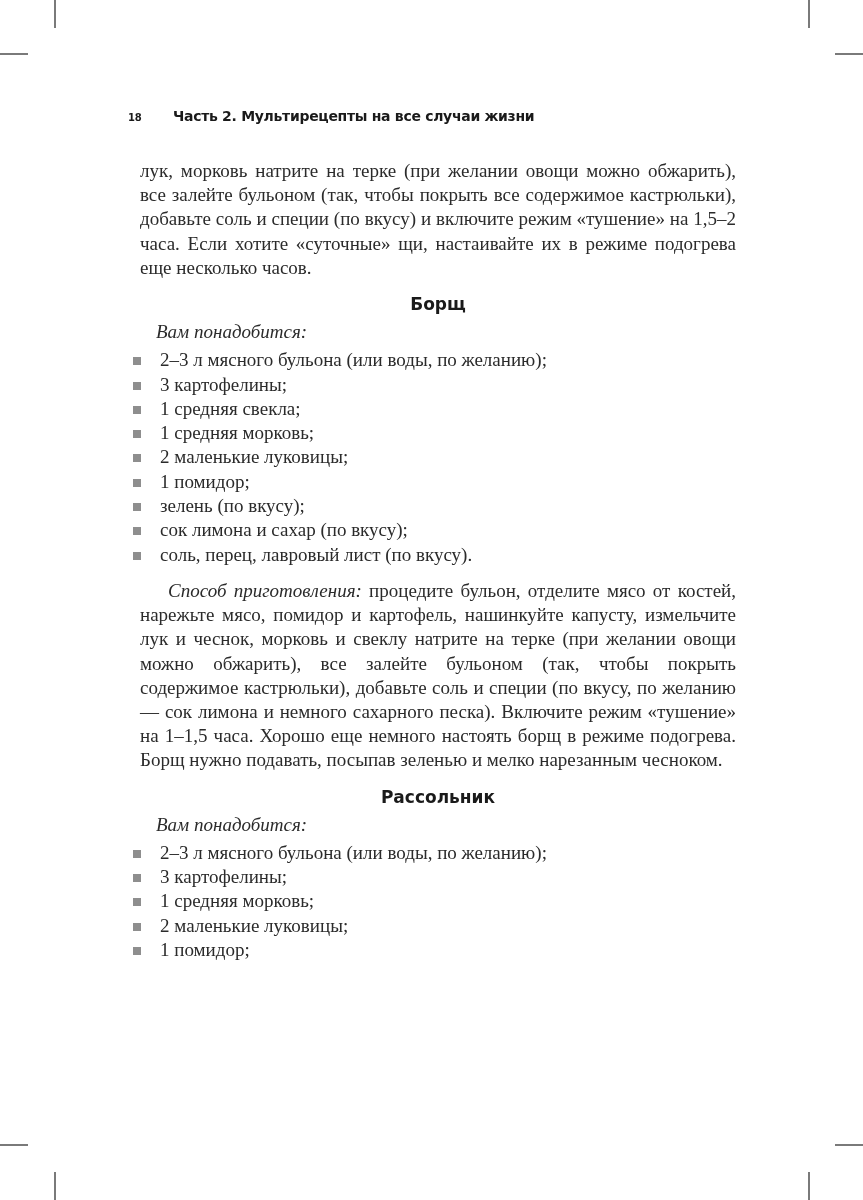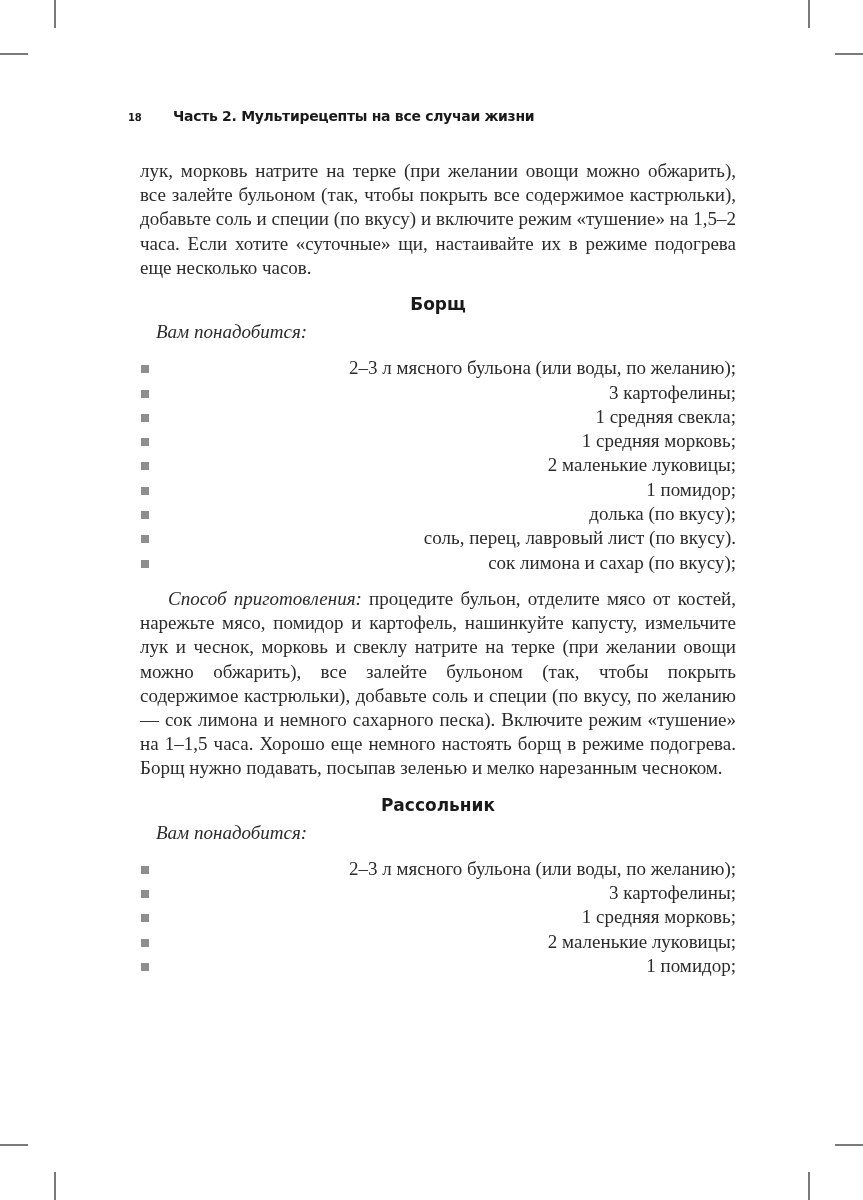--- a/index.html
+++ b/index.html
@@ -7,21 +7,21 @@
   .crop { position: absolute; background: #7a7a7a; }
   .crop.v { width: 2px; height: 28px; }
   .crop.h { height: 2px; width: 28px; }
   .header { position: absolute; left: 128px; top: 108px; font-family: "DejaVu Sans", sans-serif; font-weight: bold; font-size: 14px; color: #1a1a1a; letter-spacing: -0.3px; }
   .header .num { display: inline-block; width: 45px; font-size: 10px; }
   .content { position: absolute; left: 128px; top: 147px; width: 620px; font-family: "Liberation Serif", serif; font-size: 19px; line-height: 24.2px; color: #2b2b2b; }
   .para { margin: 12px; text-align: justify; }
   .para.indent { text-indent: 28px; }
   .title { text-align: center; font-family: "DejaVu Sans", sans-serif; font-weight: bold; font-size: 17px; color: #1a1a1a; margin: 10px 0 4px 0; line-height: 24px; }
   .need { font-style: italic; padding-left: 28px; }
-  ul.list { list-style: none; margin: 12px; padding: 0; text-align: right; }
+  ul.list { list-style: none; margin: 4px; padding: 0; }
   ul.list li { position: relative; padding-left: 28px; line-height: 24.3px; }
   ul.list li .bullet { position: absolute; left: 1px; top: 9px; width: 8px; height: 8px; background: #8e8e8e; }
   .ital { font-style: italic; }
 </style>
 </head>
 <body>
 
 <div class="crop v" style="left:54px; top:0;"></div>
 <div class="crop h" style="left:0; top:53px;"></div>
 <div class="crop v" style="left:808px; top:0;"></div>
@@ -41,23 +41,23 @@
   <div class="title">Борщ</div>
   <div class="need">Вам понадобится:</div>
   <ul class="list">
     <li><span class="bullet"></span><span>2–3 л мясного бульона (или воды, по желанию);</span></li>
     <li><span class="bullet"></span><span>3 картофелины;</span></li>
     <li><span class="bullet"></span></li>
     <li><span class="bullet"></span><span>1 средняя свекла;</span></li>
     <li><span class="bullet"></span><span>1 средняя морковь;</span></li>
     <li><span class="bullet"></span><span>2 маленькие луковицы;</span></li>
     <li><span class="bullet"></span><span>1 помидор;</span></li>
-    <li><span class="bullet"></span><span>долька (по вкусу);</span></li>
+    <li><span class="bullet"></span><span>зелень (по вкусу);</span></li>
+    <li><span class="bullet"></span><span>сок лимона и сахар (по вкусу);</span></li>
     <li><span class="bullet"></span><span>соль, перец, лавровый лист (по вкусу).</span></li>
-    <li><span class="bullet"></span><span>сок лимона и сахар (по вкусу);</span></li>
   </ul>
   <p class="para indent"><span class="ital">Способ приготовления:</span><span> процедите бульон, отделите мясо от костей, нарежьте мясо, помидор и картофель, нашинкуйте капусту, измельчите лук и чеснок, морковь и свеклу натрите на терке (при желании овощи можно обжарить), все залейте бульоном (так, чтобы покрыть содержимое кастрюльки), добавьте соль и специи (по вкусу, по желанию — сок лимона и немного сахарного песка). Включите режим «тушение» на 1–1,5 часа. Хорошо еще немного настоять борщ в режиме подогрева. Борщ нужно подавать, посыпав зеленью и мелко нарезанным чесноком.</span></p>
 
   <div class="title">Рассольник</div>
   <div class="need">Вам понадобится:</div>
   <ul class="list">
     <li><span class="bullet"></span><span>2–3 л мясного бульона (или воды, по желанию);</span></li>
     <li><span class="bullet"></span><span>3 картофелины;</span></li>
     <li><span class="bullet"></span><span>1 средняя морковь;</span></li>
     <li><span class="bullet"></span><span>2 маленькие луковицы;</span></li>

